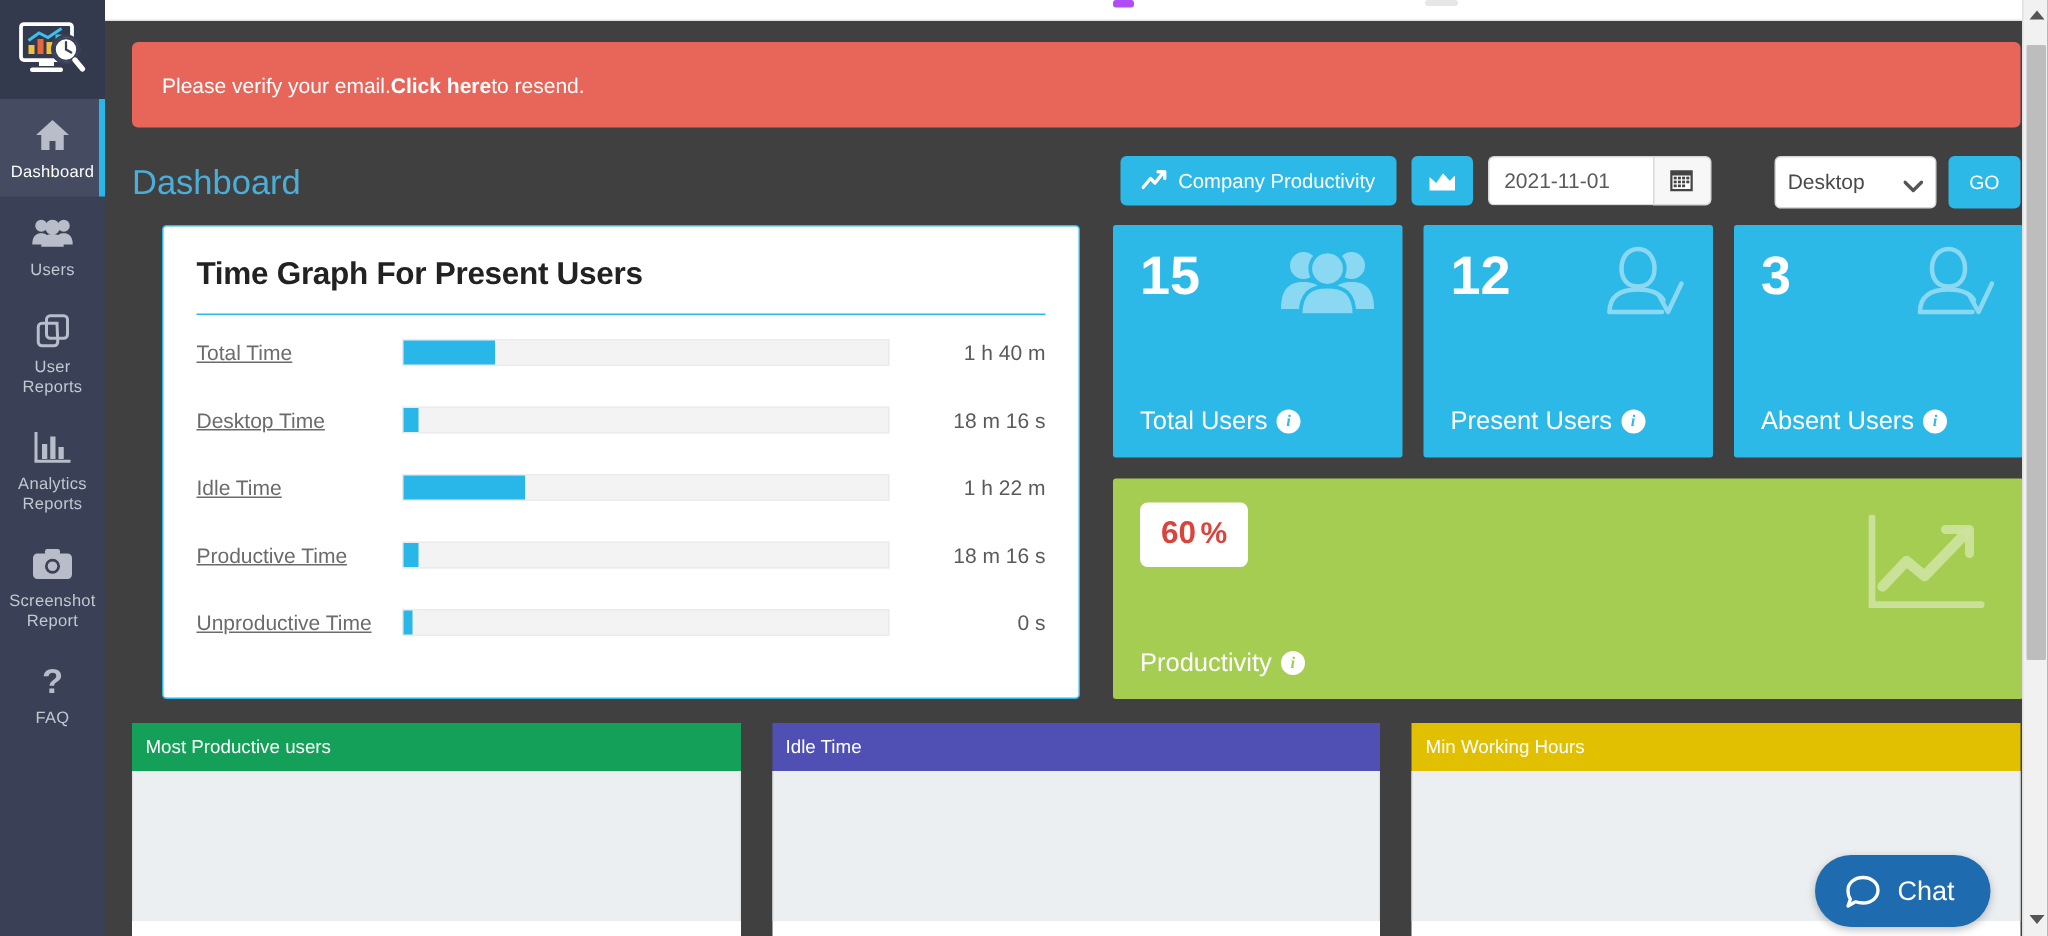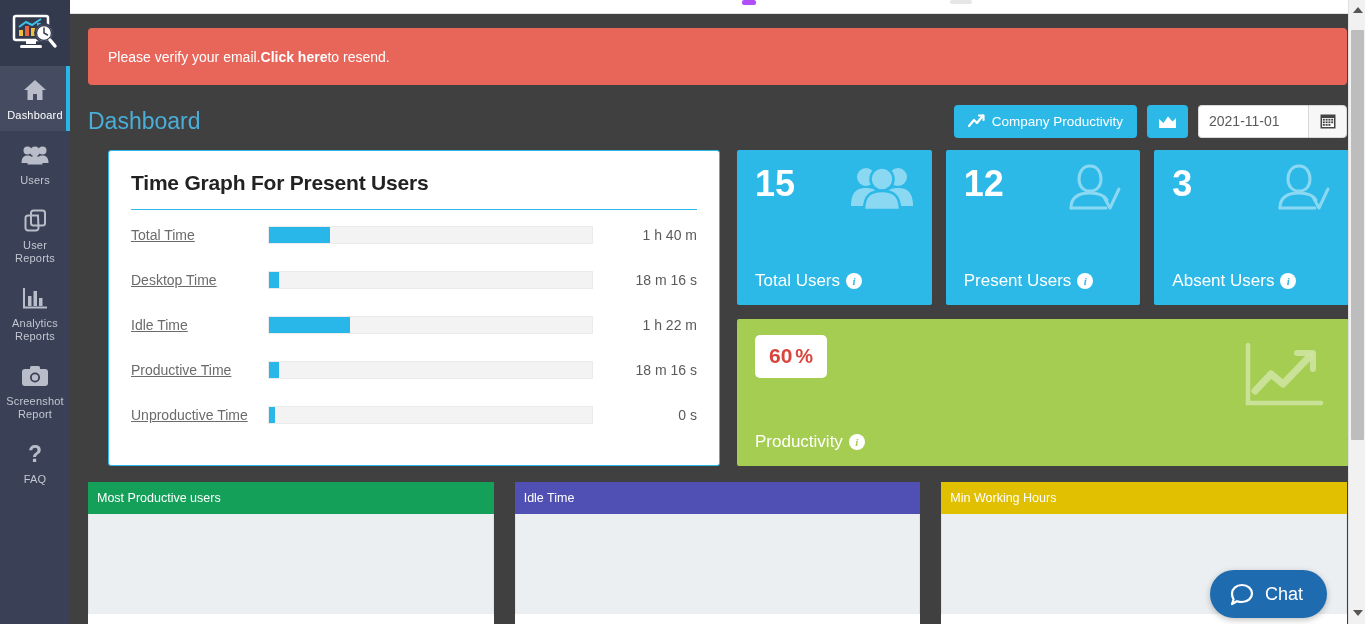--- a/index.html
+++ b/index.html
@@ -123,21 +123,21 @@
     pointer-events: none;
   }
   .btn-go {
     height: 35px; margin-left: 8px;
     background: #2cb9e8; color: #fff; border: none; border-radius: 4px;
     font-size: 13px; padding: 0 14px; cursor: pointer;
     font-family: "Liberation Sans", sans-serif;
   }
 
   
-  .row1 { margin: 7px 16px 0 18px; display: flex; gap: 17px; padding-left: 20px; }
+  .row1 { margin: 7px 16px 0 18px; display: flex; gap: 22px; padding-left: 20px; }
 
   .card-graph {
     width: 612px; height: 316px;
     background: #fff;
     border: 1px solid #2cb9e8;
     border-radius: 3px;
     padding: 20px 22px 0 22px;
   }
   .graph-title { font-size: 21px; color: #222; font-weight: bold; letter-spacing: -.2px; }
   .graph-hr { margin-top: 14px; border-top: 1px solid #2cb9e8; }
@@ -383,20 +383,34 @@
                   <rect x="8.4" y="8.4" width="2" height="1.8"></rect>
                     <rect x="11.2" y="8.4" width="2" height="1.8"></rect>
                   <rect x="2.8" y="11" width="2" height="1.8"></rect>
                     <rect x="5.6" y="11" width="2" height="1.8"></rect>
                   <rect x="8.4" y="11" width="2" height="1.8"></rect>
                 </g>
               </svg>
             </div>
           </div>
 
+          <div class="selwrap">
+            <div class="selbox">
+              <select class="sel">
+                <option>Desktop</option>
+                <option>Mobile</option>
+              </select>
+              <span class="caret">
+                <svg width="13" height="9" viewBox="0 0 13 9">
+                    <path d="M1 1.5 L6.5 7 L12 1.5" fill="none" stroke="#555" stroke-width="2.2" stroke-linecap="round" stroke-linejoin="round"></path>
+                  </svg>
+              </span>
+            </div>
+            <button class="btn-go">GO</button>
+          </div>
 
         </div>
       </div>
 
       <div class="row1">
 
         <div class="card-graph">
           <div class="graph-title">Time Graph For Present Users</div>
           <div class="graph-hr"></div>
           <div id="bars">

